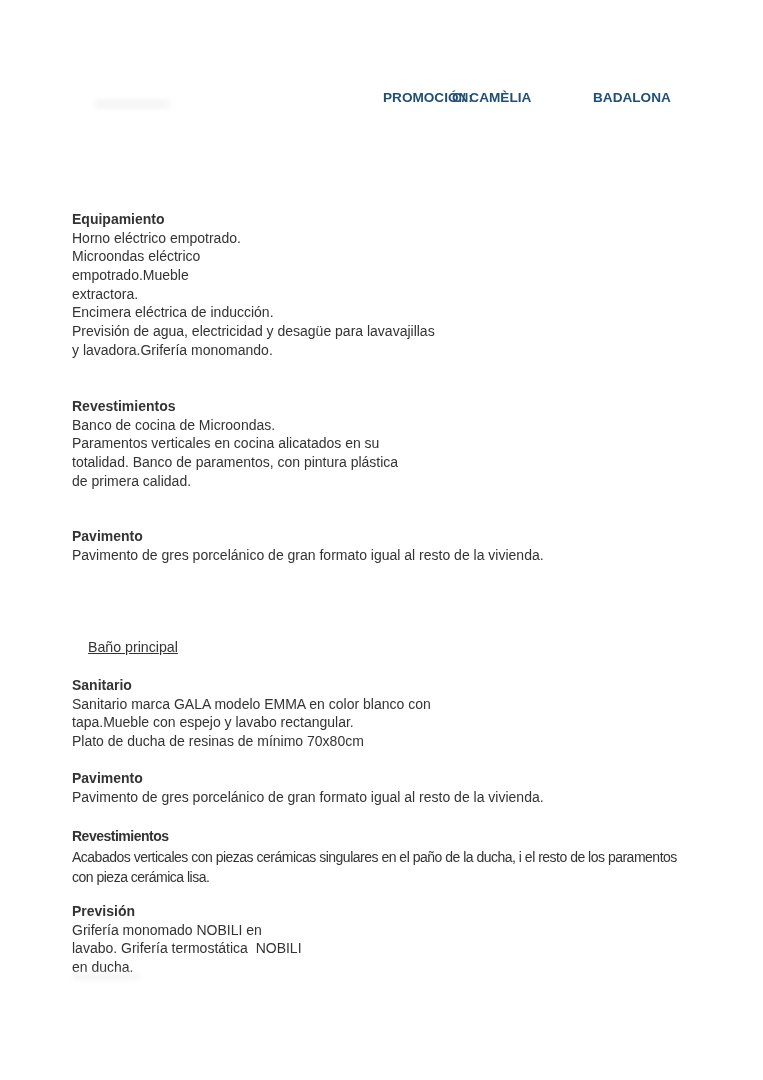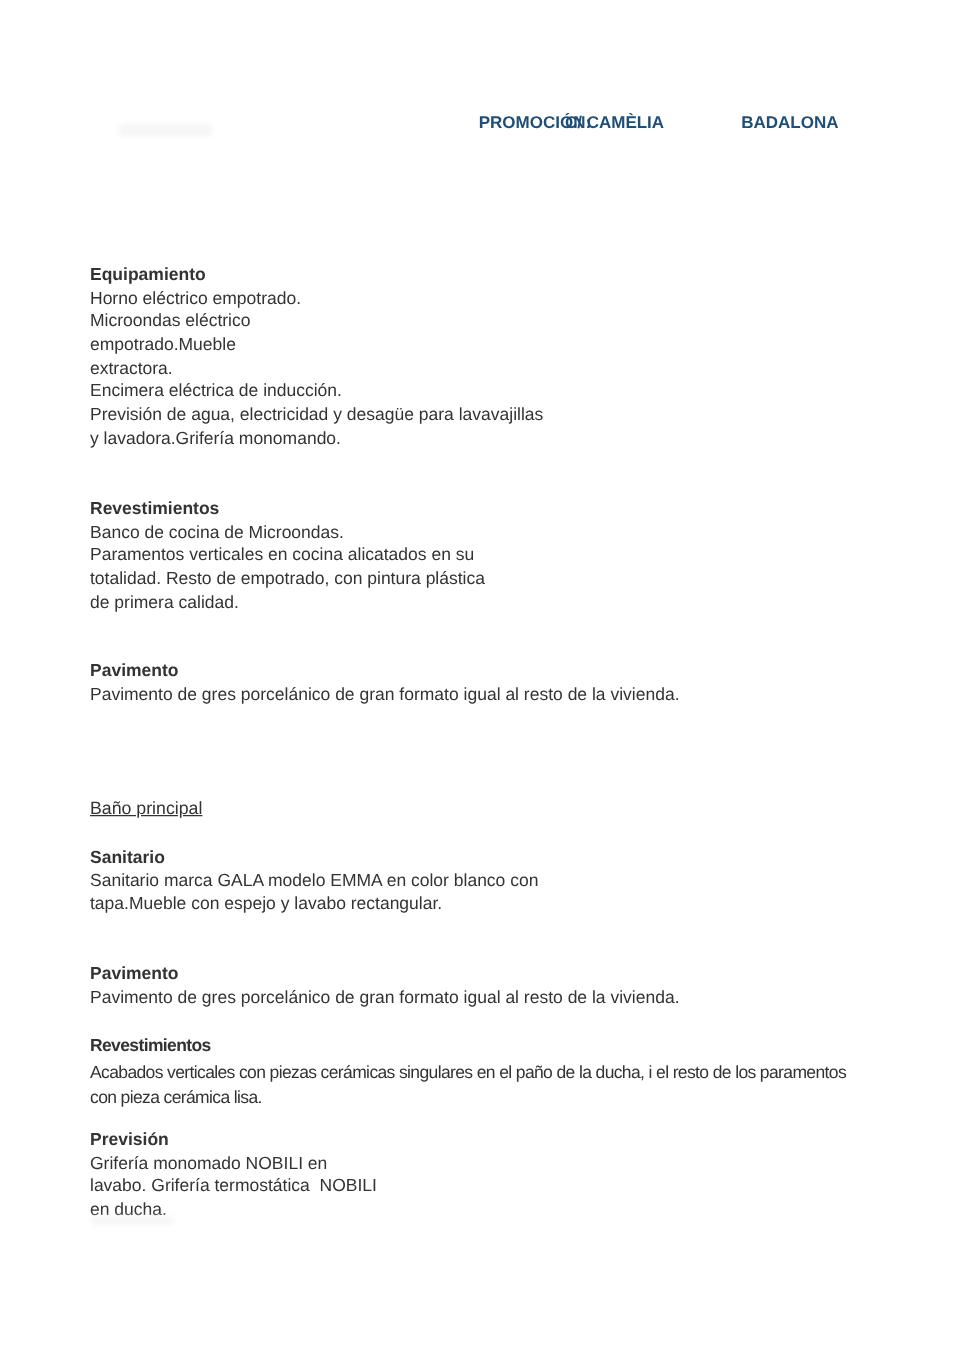--- a/index.html
+++ b/index.html
@@ -31,21 +31,21 @@
   .smudge-bottom{left:73px;top:929px;width:66px;height:7px;}
 
   
   .block{
     position:absolute;left:72px;width:660px;
     font-size:14px;line-height:18.65px;color:#333333;
   }
   .block .title{font-weight:bold;}
   .line{white-space:pre;}
   .subtitle{
-    position:absolute;left:72px;top:594px;
+    position:absolute;left:88px;top:594px;
     font-size:14.2px;line-height:18.65px;color:#333333;
     text-decoration:underline;
   }
   .b-equipamiento{top:166px;}
   .b-revestimientos-cocina{top:353px;}
   .b-pavimento-cocina{top:483px;}
   .b-sanitarios{top:632px;}
   .b-pavimento-bano{top:725px;}
   .b-revestimientos-bano{top:782px;line-height:20.6px;letter-spacing:-0.5px;}
   .b-griferia{top:858px;}
@@ -71,35 +71,36 @@
     <div class="line">extractora.</div>
     <div class="line">Encimera eléctrica de inducción.</div>
     <div class="line">Previsión de agua, electricidad y desagüe para lavavajillas</div>
     <div class="line">y lavadora.Grifería monomando.</div>
   </div>
 
   <div class="block b-revestimientos-cocina">
     <div class="title">Revestimientos</div>
     <div class="line">Banco de cocina de Microondas.</div>
     <div class="line">Paramentos verticales en cocina alicatados en su</div>
-    <div class="line">totalidad. Resto de empotrado, con pintura plástica</div>
+    <div class="line">totalidad. Banco de paramentos, con pintura plástica</div>
     <div class="line">de primera calidad.</div>
   </div>
 
   <div class="block b-pavimento-cocina">
     <div class="title">Pavimento</div>
     <div class="line">Pavimento de gres porcelánico de gran formato igual al resto de la vivienda.</div>
   </div>
 
   <div class="subtitle">Baño principal</div>
 
   <div class="block b-sanitarios">
     <div class="title">Sanitario</div>
     <div class="line">Sanitario marca GALA modelo EMMA en color blanco con</div>
     <div class="line">tapa.Mueble con espejo y lavabo rectangular.</div>
+    <div class="line">Plato de ducha de resinas de mínimo 70x80cm</div>
   </div>
 
   <div class="block b-pavimento-bano">
     <div class="title">Pavimento</div>
     <div class="line">Pavimento de gres porcelánico de gran formato igual al resto de la vivienda.</div>
   </div>
 
   <div class="block b-revestimientos-bano">
     <div class="title">Revestimientos</div>
     <div class="line">Acabados verticales con piezas cerámicas singulares en el paño de la ducha, i el resto de los paramentos</div>

